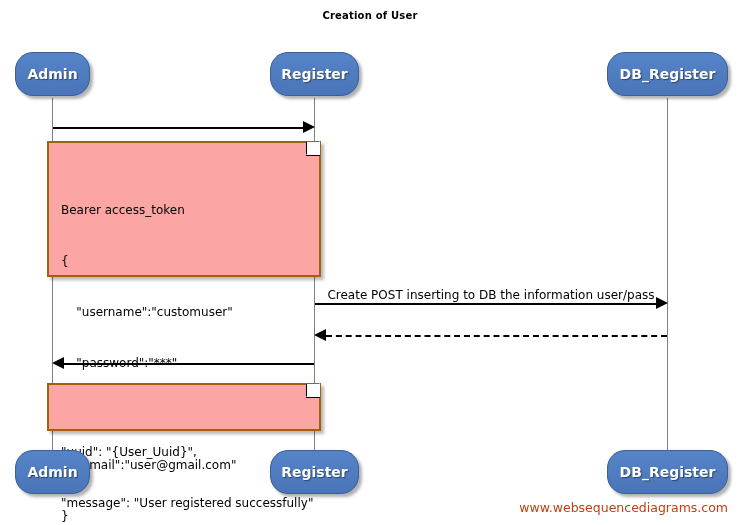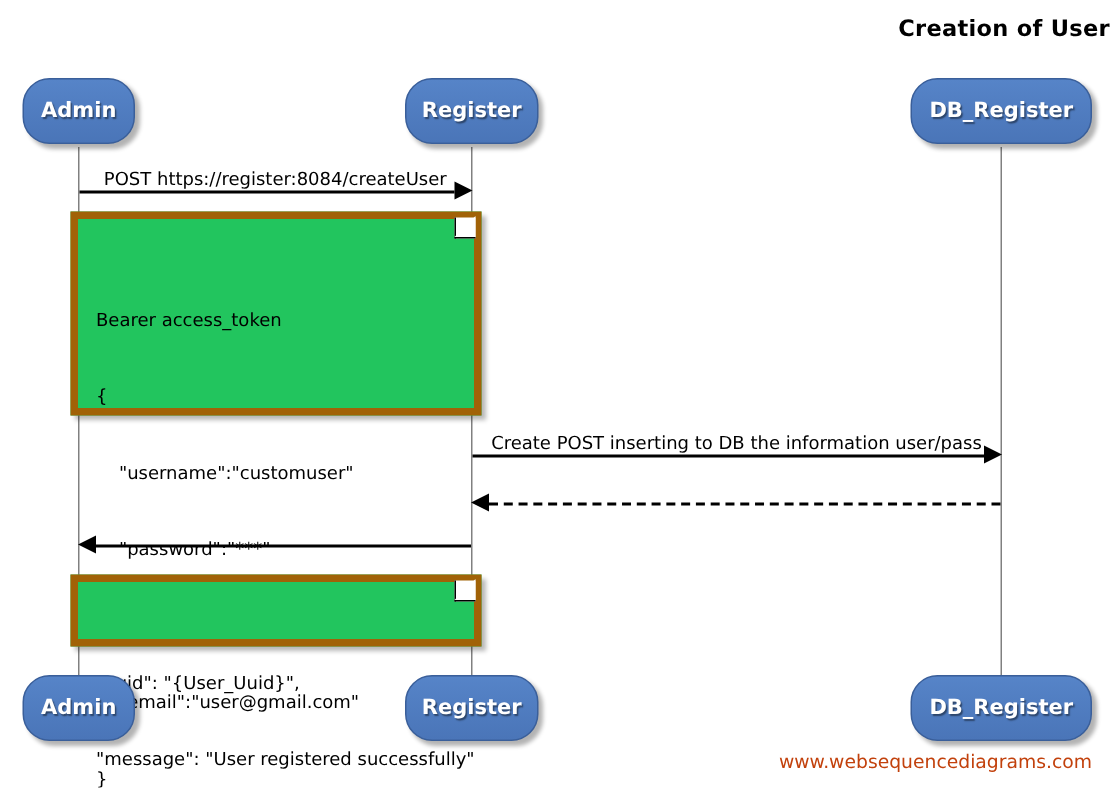--- a/index.html
+++ b/index.html
@@ -22,22 +22,22 @@
     width: 740px;
     height: 525px;
   }
 
   
   .diagram-title {
     position: absolute;
     left: 0;
     top: 10px;
     width: 740px;
-    text-align: right;
-    font-size: 15px;
+    text-align: center;
+    font-size: 10px;
     font-weight: bold;
     letter-spacing: 0.2px;
     color: #000;
   }
 
   
   .footer-url {
     position: absolute;
     right: 12px;
     bottom: 10px;
@@ -103,22 +103,22 @@
   .arrow-head.left {
     border-top: 6px solid transparent;
     border-bottom: 6px solid transparent;
     border-right: 12px solid #000000;
   }
 
   
   .note {
     position: absolute;
     box-sizing: border-box;
-    background: #22c55e;
-    border: 5px solid #a16207;
+    background: #fca5a5;
+    border: 2px solid #a16207;
     box-shadow: 3px 3px 3px rgba(0,0,0,0.28);
     padding: 8px 22px 6px 12px;
     font-size: 12px;
     line-height: 17px;
     color: #000;
     white-space: pre;
   }
   .note .fold {
     position: absolute;
     top: -1px;
@@ -157,21 +157,20 @@
   </div>
 
   <div class="actor-box" style="left:270px; top:52px; width:89px; height:44px;">
     <span class="actor-label">Register</span>
   </div>
 
   <div class="actor-box" style="left:607px; top:52px; width:121px; height:44px;">
     <span class="actor-label">DB_Register</span>
   </div>
 
-  <div class="msg-label" style="left:53px; top:112px; width:261px;">POST https://register:8084/createUser</div>
   <div class="msg-line" style="left:53px; top:127px; width:250px;"></div>
   <div class="arrow-head right" style="left:303px; top:121px;"></div>
 
   <div class="note" style="left:47px; top:141px; width:274px; height:136px;">
     <span class="fold"></span>
     <span class="note-line">Bearer access_token</span>
     <span class="note-line">{</span>
     <span class="note-line">    "username":"customuser"</span>
     <span class="note-line">    "password":"***"</span>
     <span class="note-line">    "description":"Exposer (APF, AMF, AEF)"</span>

